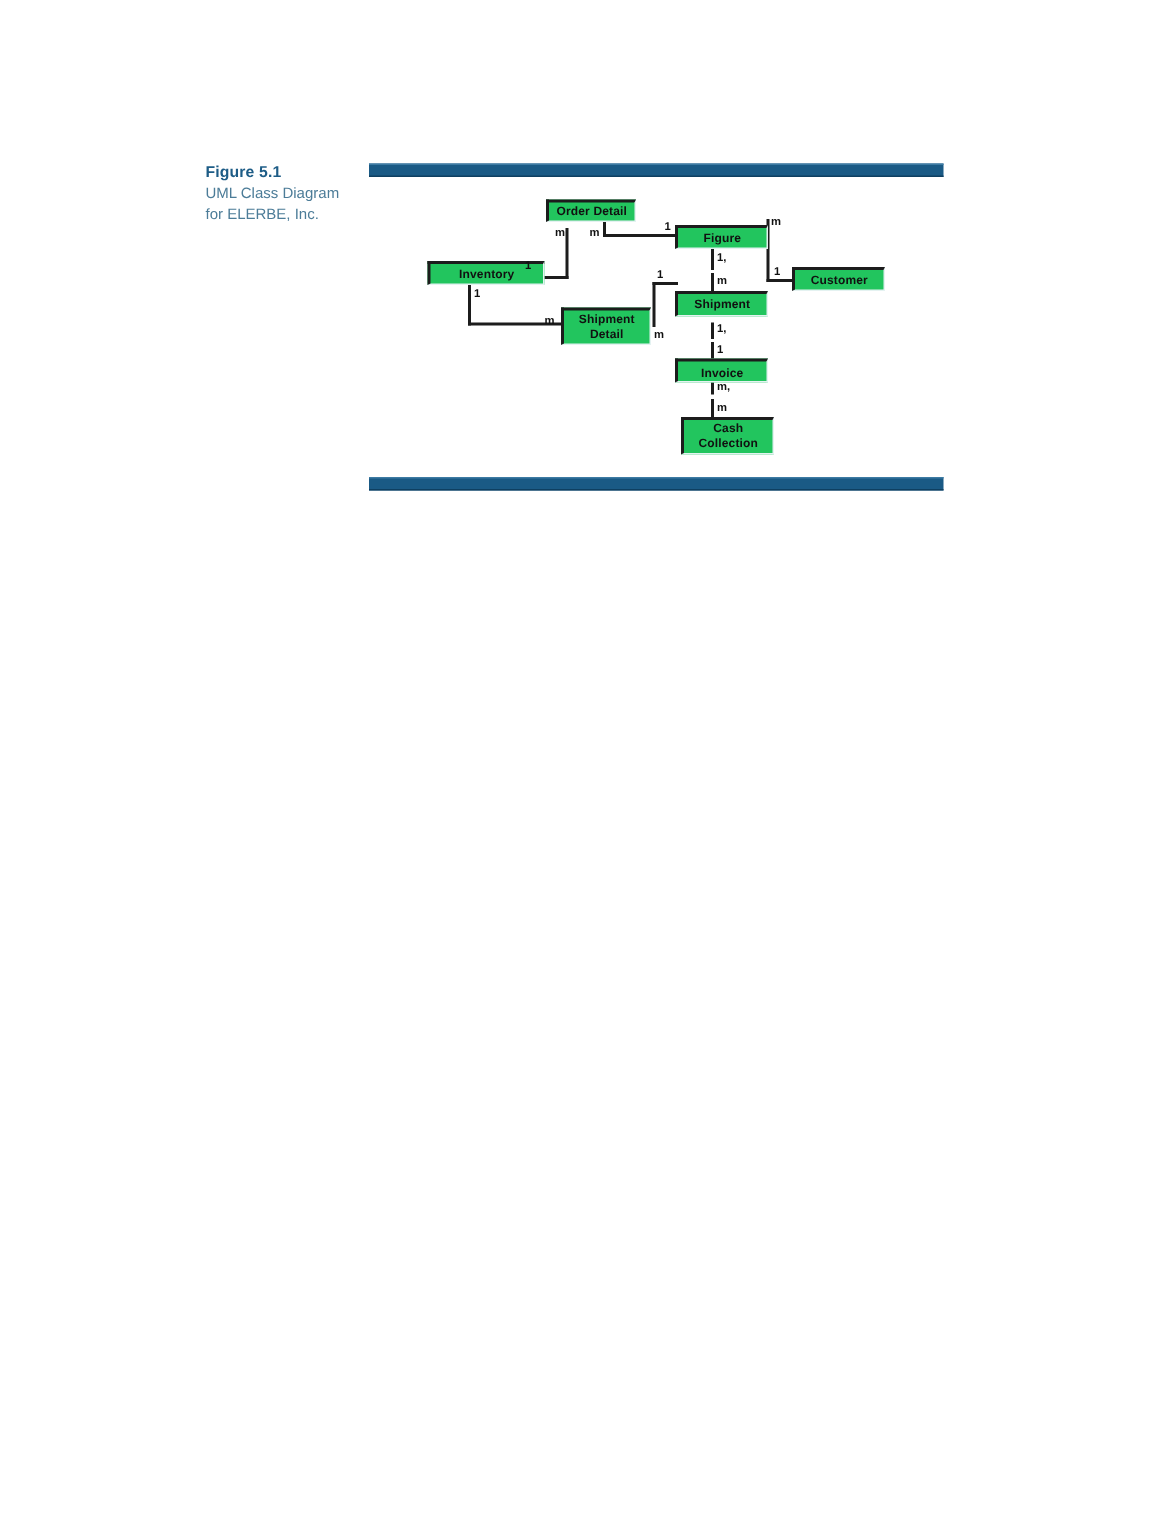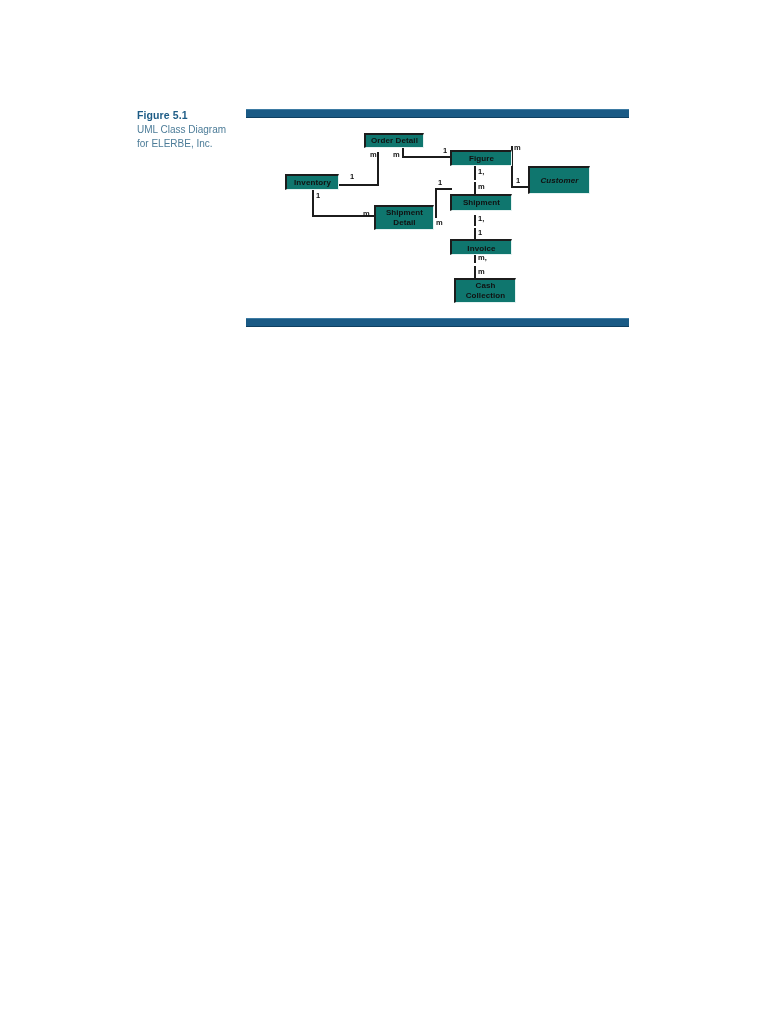--- a/index.html
+++ b/index.html
@@ -57,21 +57,21 @@
     position: absolute;
     left: 246px;
     top: 118px;
     width: 383px;
     height: 198px;
   }
 
   
   .cls {
     position: absolute;
-    background: #0f766e;
+    background: #22c55e;
     border-top: 2px solid #1c1c1c;
     border-left: 2px solid #1c1c1c;
     border-right: 1px solid #e4f2f1;
     border-bottom: 1px solid #e4f2f1;
     box-sizing: border-box;
     display: flex;
     align-items: center;
     justify-content: center;
     text-align: center;
     font-size: 8px;
@@ -138,29 +138,29 @@
   <div class="conn v" style="left:228px; top:148px; height:12px;"></div>
 
   <div class="cls" style="left:118px; top:15px; width:60px; height:15px;">
     <span>Order Detail</span>
   </div>
 
   <div class="cls" style="left:204px; top:32px; width:62px; height:16px;">
     <span>Figure</span>
   </div>
 
-  <div class="cls" style="left:39px; top:56px; width:54px; height:16px;">
+  <div class="cls" style="left:39px; top:56px; width:78px; height:16px;">
     <span>Inventory</span>
   </div>
 
   <div class="cls" style="left:204px; top:76px; width:62px; height:17px;">
     <span>Shipment</span>
   </div>
 
-  <div class="cls" style="left:282px; top:48px; width:62px; height:28px;font-style:italic;">
+  <div class="cls" style="left:282px; top:60px; width:62px; height:16px;">
     <span>Customer</span>
   </div>
 
   <div class="cls cls-multiline" style="left:128px; top:87px; width:60px; height:25px;">
     <span>Shipment<br>Detail</span>
   </div>
 
   <div class="cls" style="left:204px; top:121px; width:62px; height:16px;align-items:flex-end;">
     <span>Invoice</span>
   </div>

